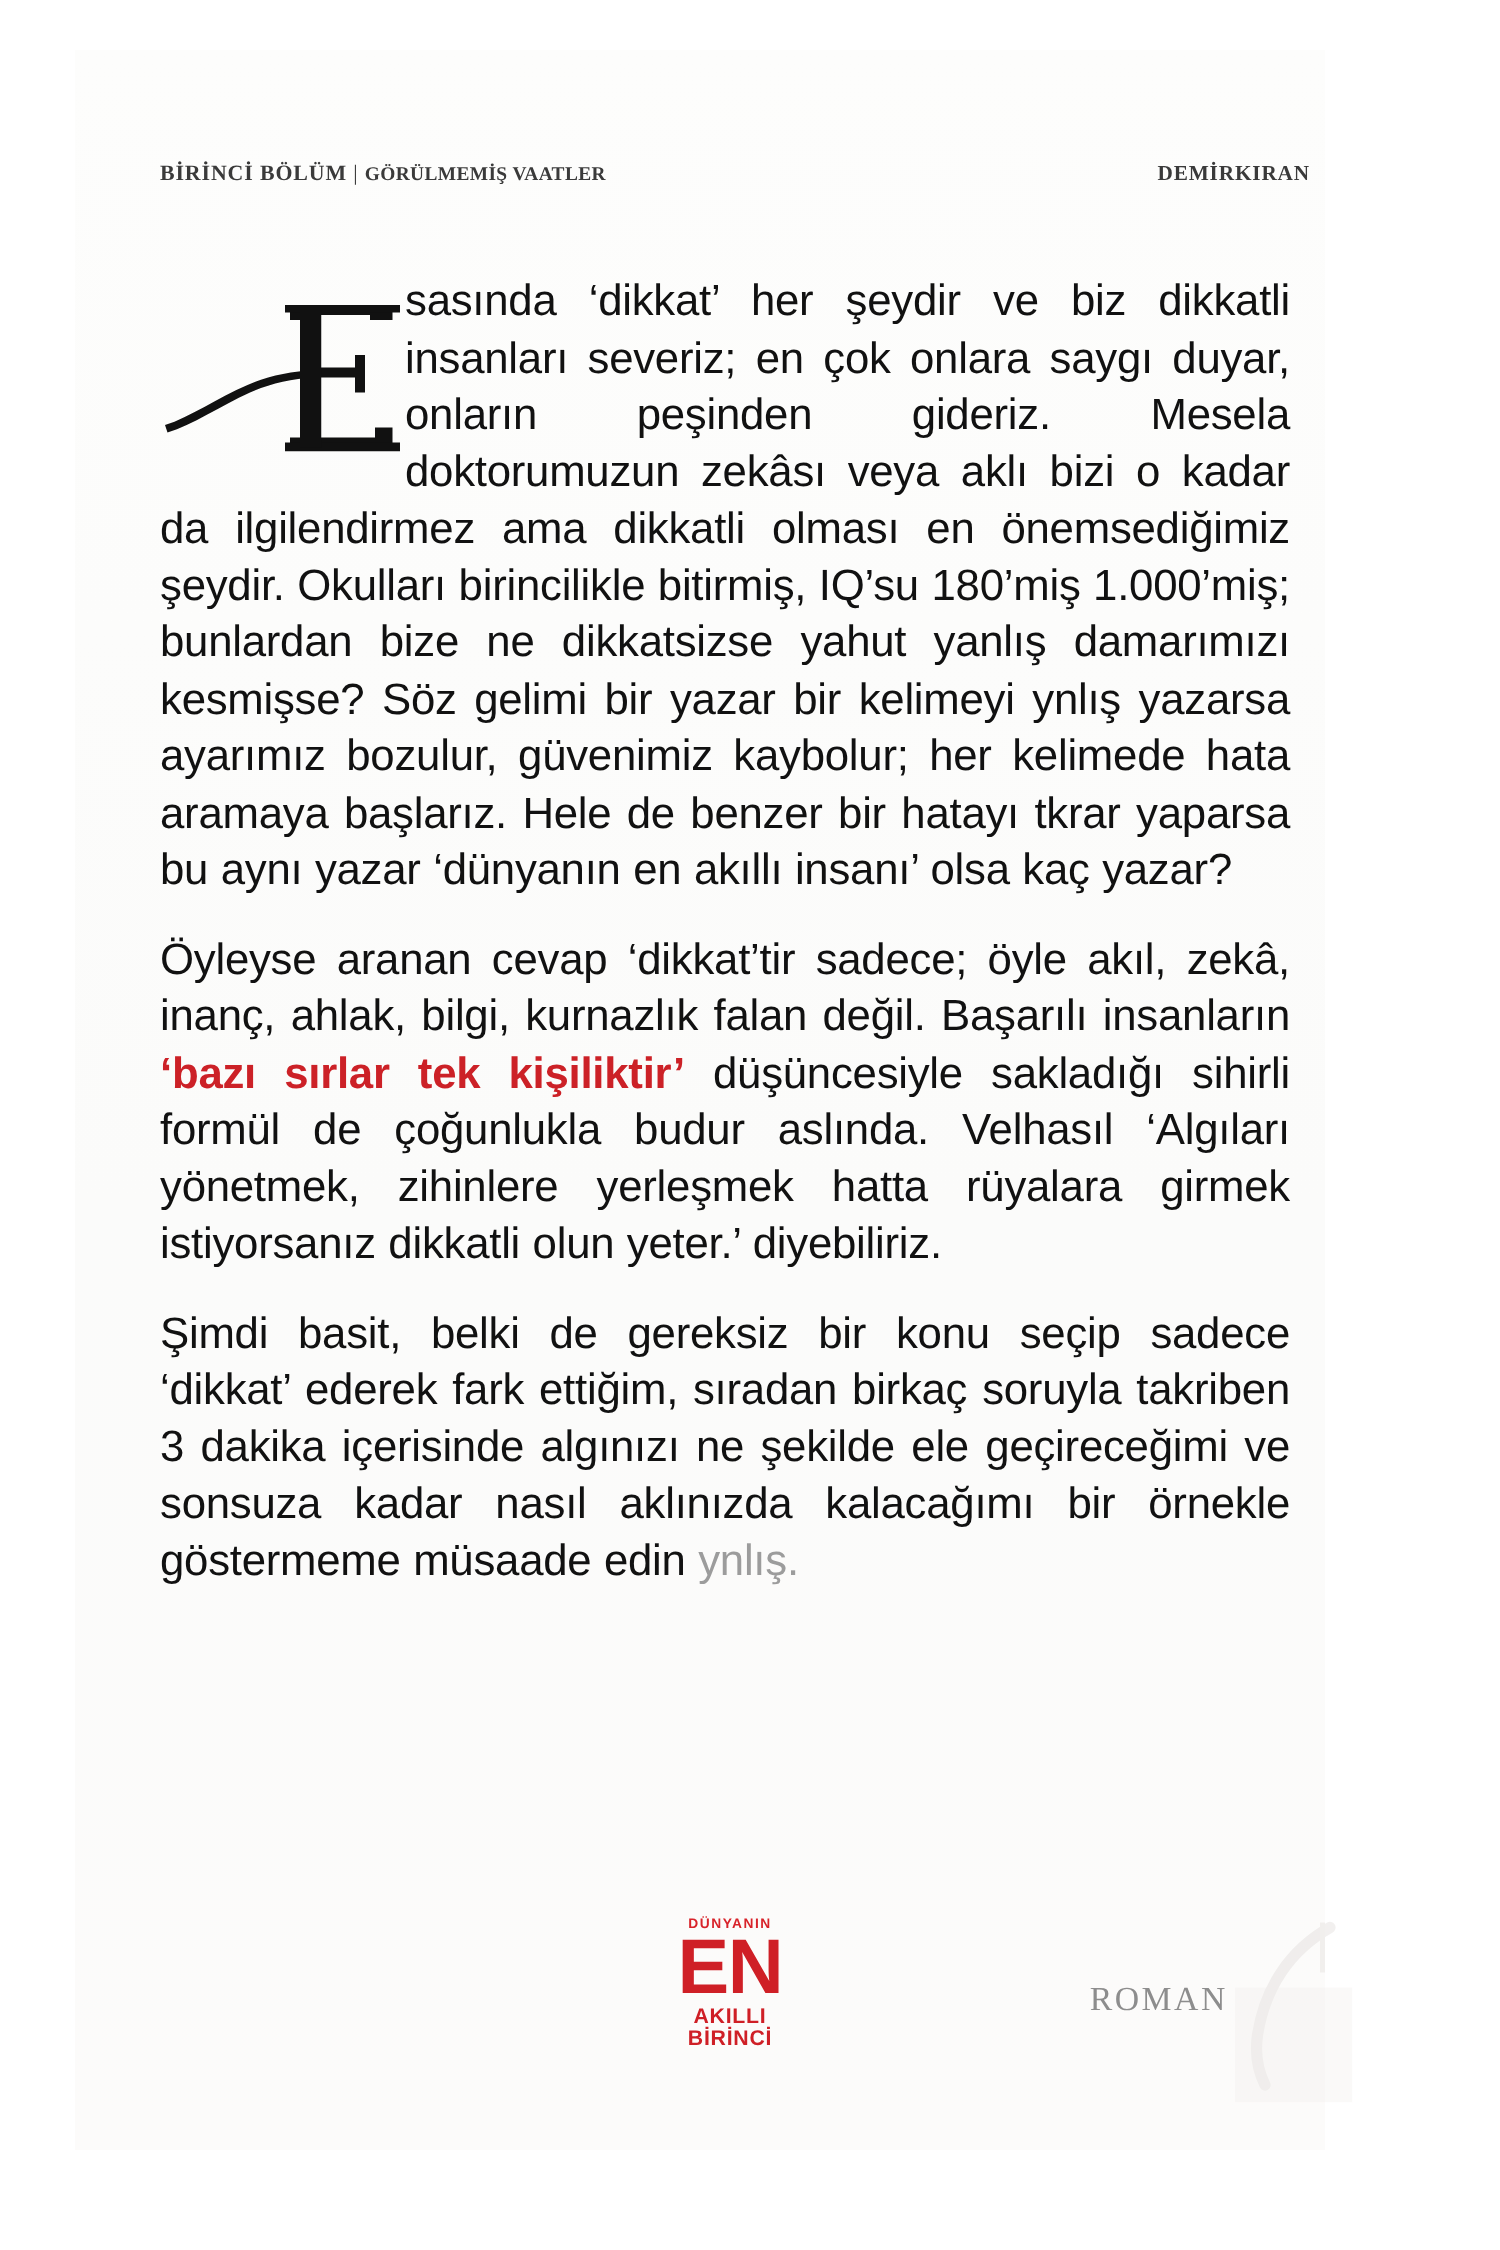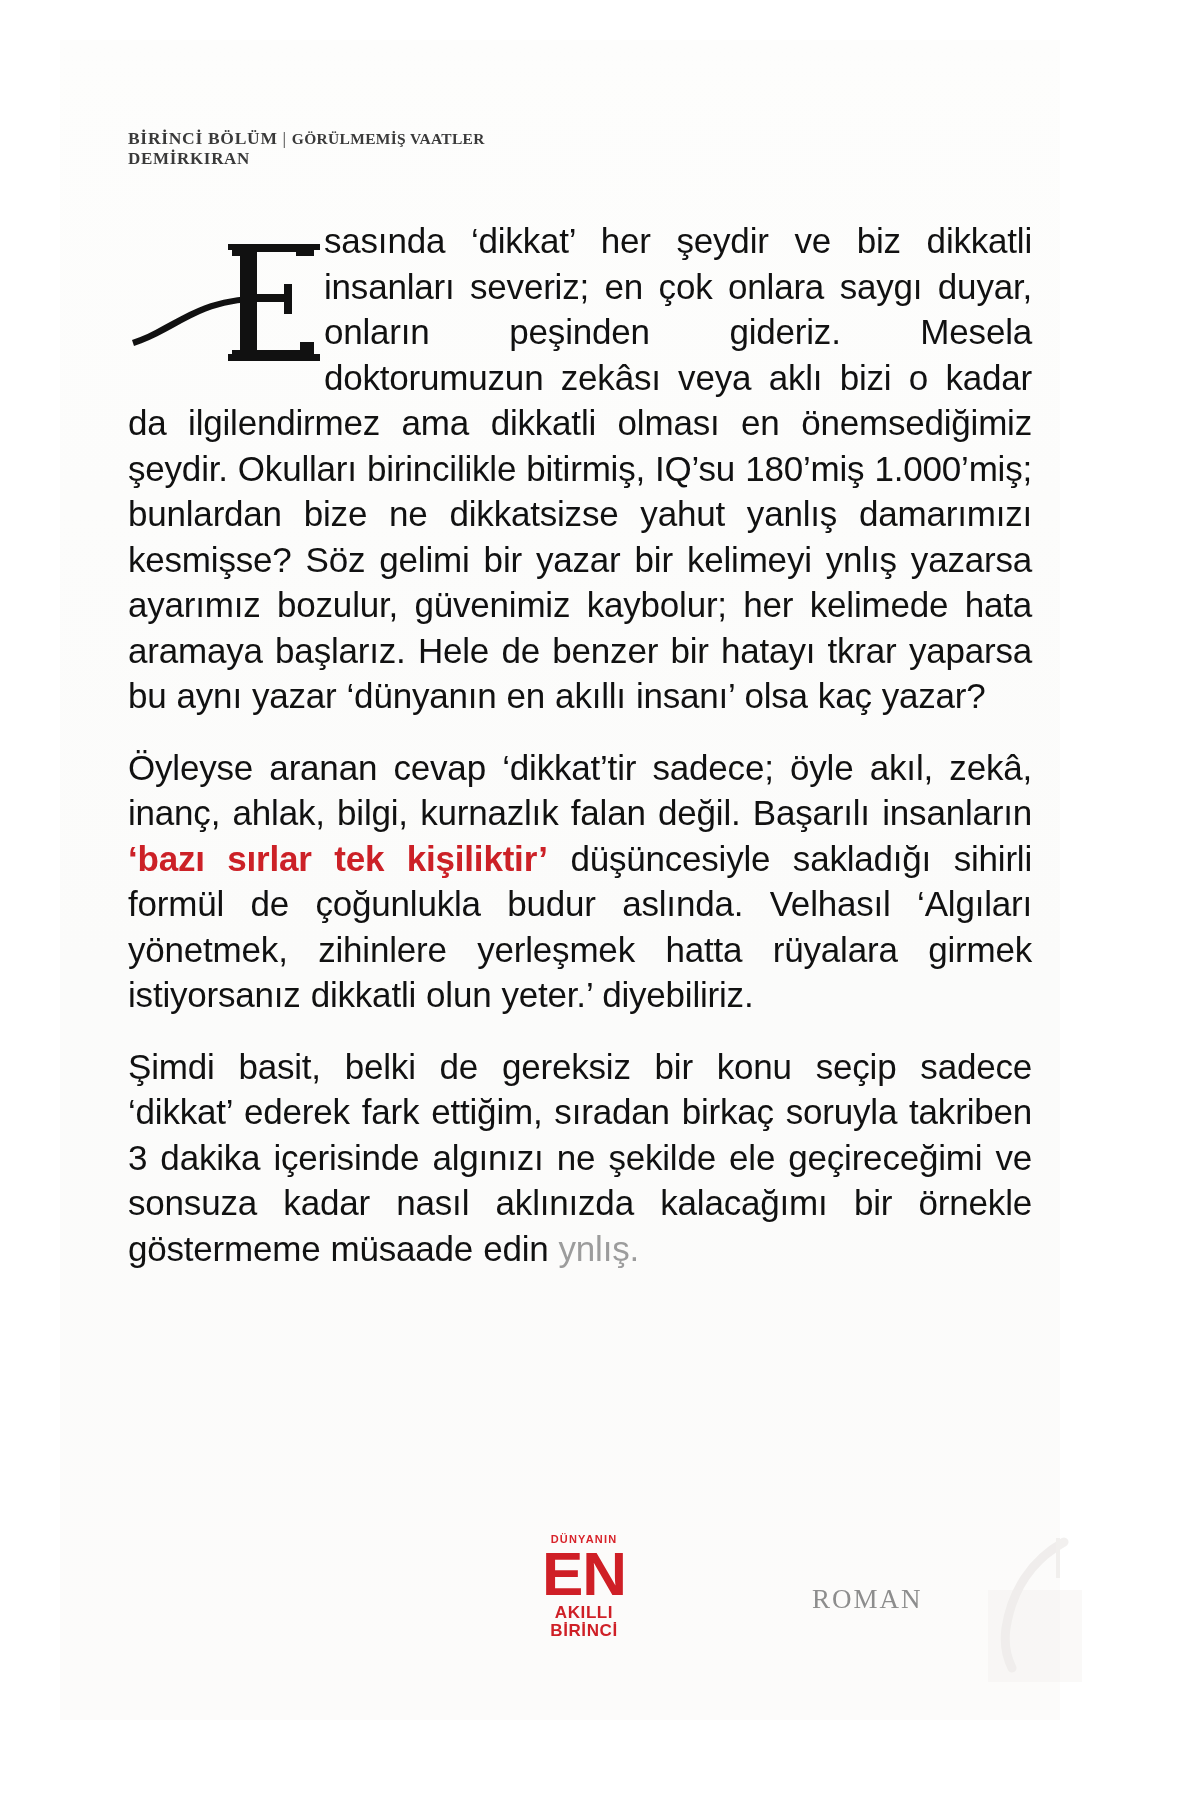--- a/index.html
+++ b/index.html
@@ -39,21 +39,20 @@
 
   
   .running-head {
     position: absolute;
     left: 128px;
     top: 128px;
     width: 920px;
     display: flex;
     justify-content: space-between;
     align-items: baseline;
-    flex-direction: column;
   }
   .rh-left, .rh-right {
     font-family: "Liberation Serif", serif;
     font-weight: 700;
     color: #3a3a3a;
     letter-spacing: 0.04em;
   }
   .rh-left { font-size: 17.5px; }
   .rh-right { font-size: 17px; }
   .rh-sep { padding: 0 5px; font-weight: 400; }
@@ -167,20 +166,21 @@
     letter-spacing: 0.6px;
     color: #cf1f26;
     line-height: 1.05;
   }
 
   .logo-roman {
     position: absolute;
     right: 6px;
     top: 54px;
     width: 230px;
+    text-align: center;
   }
   .roman-word {
     font-family: "Liberation Serif", serif;
     font-size: 27px;
     letter-spacing: 2px;
     color: #8d8d8d;
   }
 </style>
 </head>
 <body>

